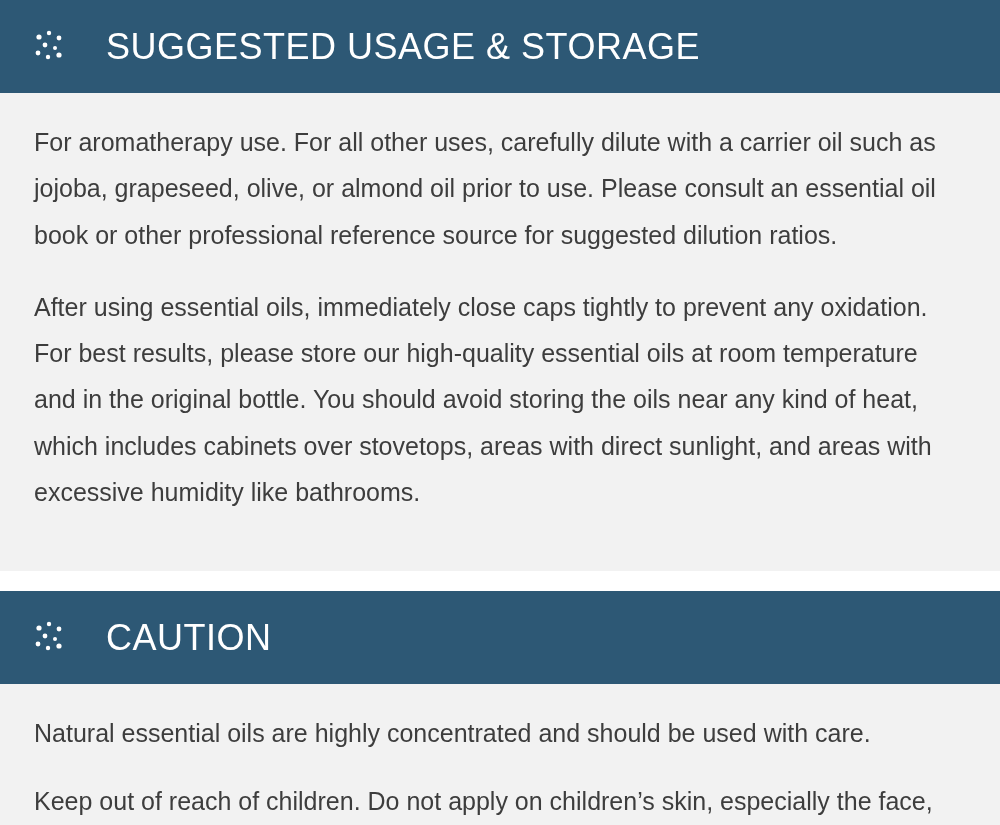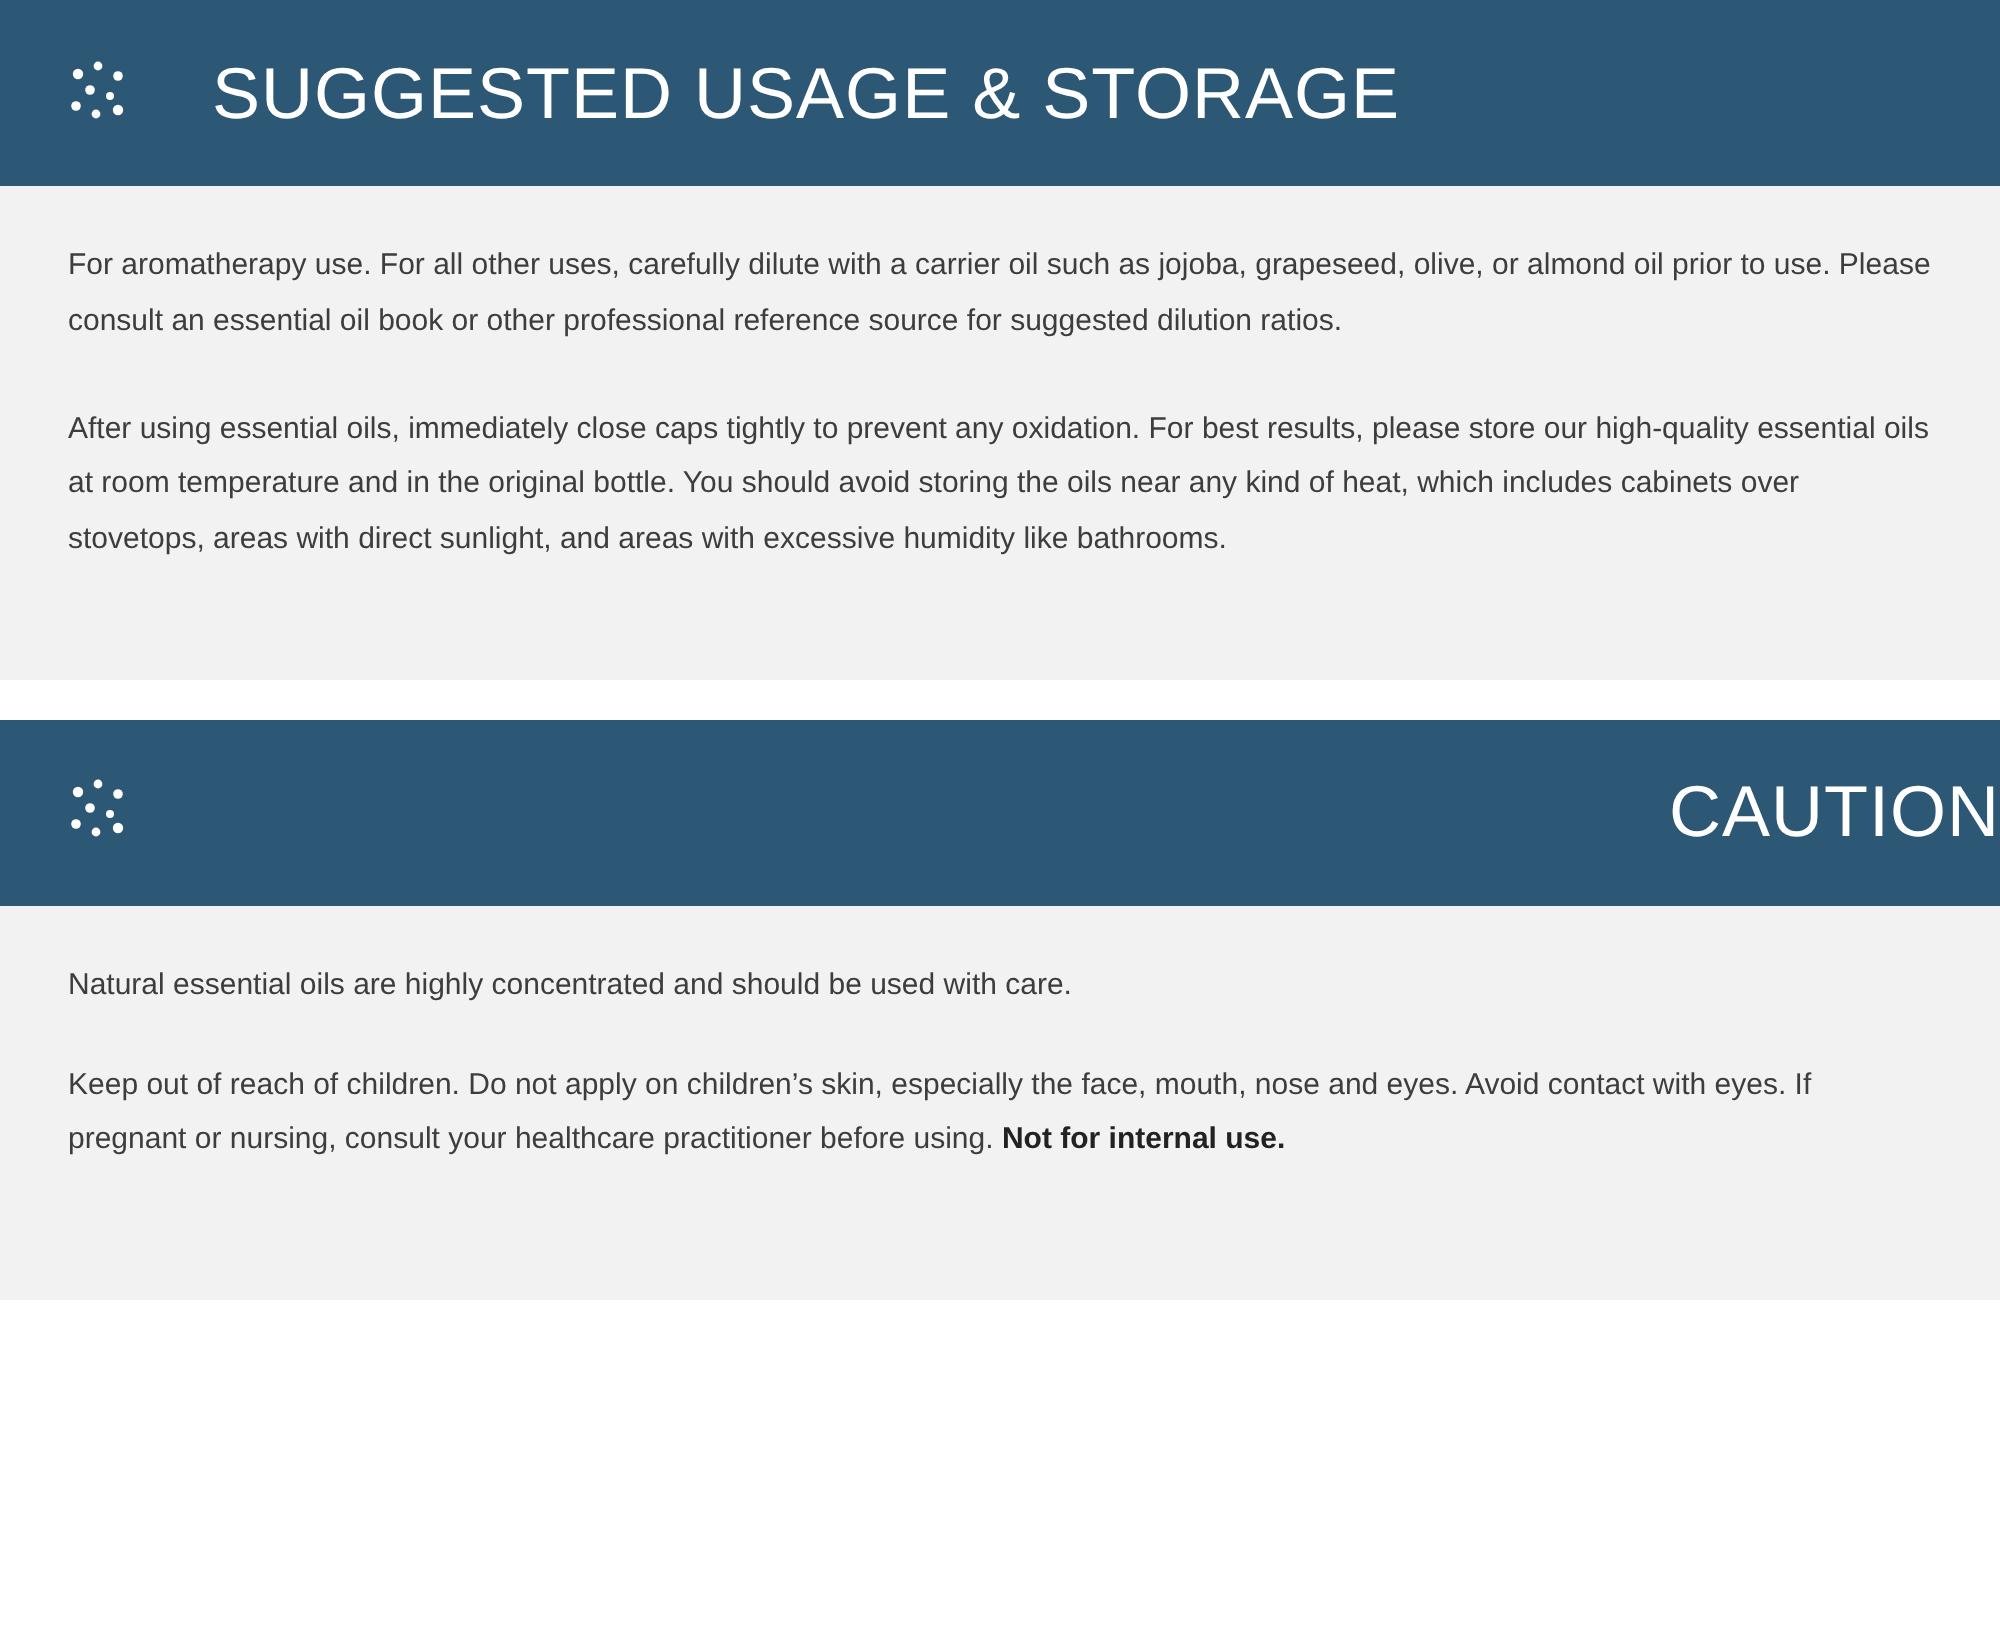--- a/index.html
+++ b/index.html
@@ -29,21 +29,21 @@
   }
 
   .section-header {
     background: #2d5875;
     display: flex;
     align-items: center;
     box-sizing: border-box;
     padding: 0 0 0 28px;
   }
   .section-header.tall { height: 93px; }
-  .section-header.short { height: 93px; justify-content: space-between; }
+  .section-header.short { height: 93px; }
 
   .header-icon {
     width: 44px;
     height: 44px;
     flex: 0 0 44px;
     position: relative;
     margin-right: 34px;
   }
   .header-icon svg { display: block; }
 
@@ -58,21 +58,21 @@
 
   .section-body {
     background: #f2f2f2;
     box-sizing: border-box;
     padding: 26px 34px 30px 34px;
   }
   .body-usage { padding-bottom: 56px; }
   .body-caution { padding-bottom: 40px; }
 
   .para {
-    font-size: 15px;
+    font-size: 25px;
     line-height: 1.85;
     color: #3d3d3d;
     margin: 0 0 22px 0;
     font-weight: 400;
   }
   .para:last-child { margin-bottom: 0; }
   .para.tight { margin-bottom: 26px; }
 
   .strong {
     font-weight: 700;

